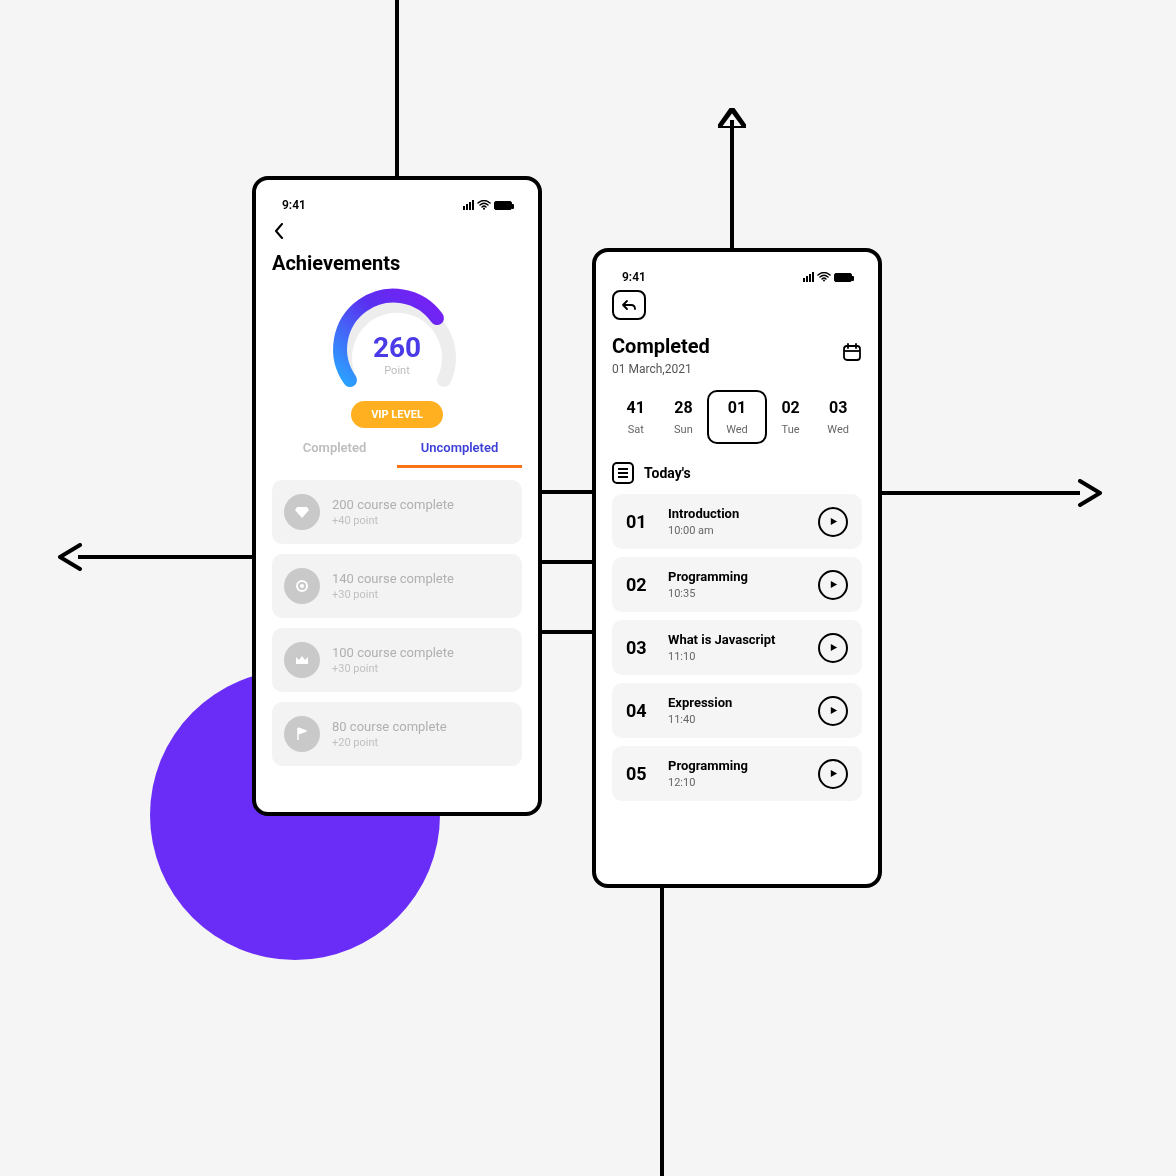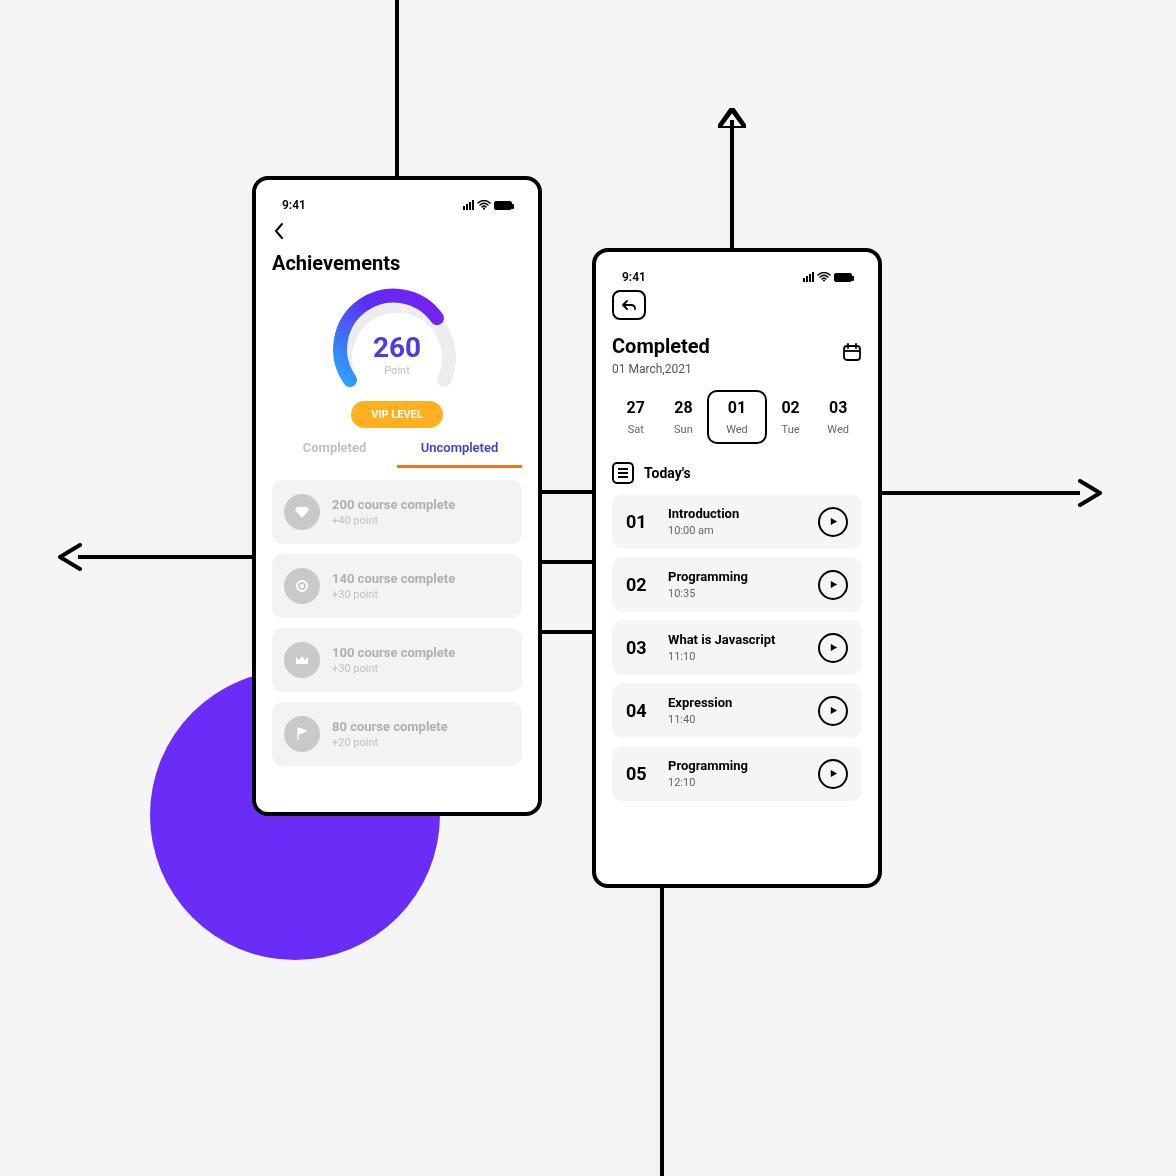--- a/index.html
+++ b/index.html
@@ -82,21 +82,21 @@
     padding: 14px 12px;
     display: flex;
     align-items: center;
     gap: 12px;
   }
   .ach-icon {
     width: 36px; height: 36px; border-radius: 50%; background: #c9c9c9;
     display: flex; align-items: center; justify-content: center;
   }
   .ach-icon svg { width: 16px; height: 16px; fill: #fff; }
-  .ach-text .t1 { font-size: 13px; font-weight: 700; color: #b0b0b0; }
+  .ach-text .t1 { font-size: 13px; font-weight: 400; color: #b0b0b0; }
   .ach-text .t2 { font-size: 11px; color: #c0c0c0; margin-top: 2px; }
   
   .back-box {
     width: 34px; height: 30px; border: 2px solid #000; border-radius: 8px;
     display: flex; align-items: center; justify-content: center; margin-bottom: 14px; cursor: pointer;
   }
   .sched-header { display: flex; justify-content: space-between; align-items: flex-start; margin-bottom: 14px; }
   .sched-title { font-size: 20px; font-weight: 700; }
   .sched-date { font-size: 12px; color: #555; margin-top: 4px; }
   .cal-icon { margin-top: 8px; }
@@ -285,21 +285,21 @@
       <svg width="20" height="20">
           <rect x="2" y="4" width="16" height="14" rx="3" stroke="#000" stroke-width="1.8" fill="none"></rect>
           <line x1="2" y1="9" x2="18" y2="9" stroke="#000" stroke-width="1.8"></line>
           <line x1="6" y1="2" x2="6" y2="6" stroke="#000" stroke-width="1.8" stroke-linecap="round"></line>
           <line x1="14" y1="2" x2="14" y2="6" stroke="#000" stroke-width="1.8" stroke-linecap="round"></line>
         </svg>
     </div>
   </div>
   <div class="date-strip" id="date-strip">
       <div class="date-item">
-        <div class="date-num">27</div>
+        <div class="date-num">41</div>
         <div class="date-day">Sat</div>
       </div>
       <div class="date-item">
         <div class="date-num">28</div>
         <div class="date-day">Sun</div>
       </div>
       <div class="date-item sel">
         <div class="date-num">01</div>
         <div class="date-day">Wed</div>
       </div>

